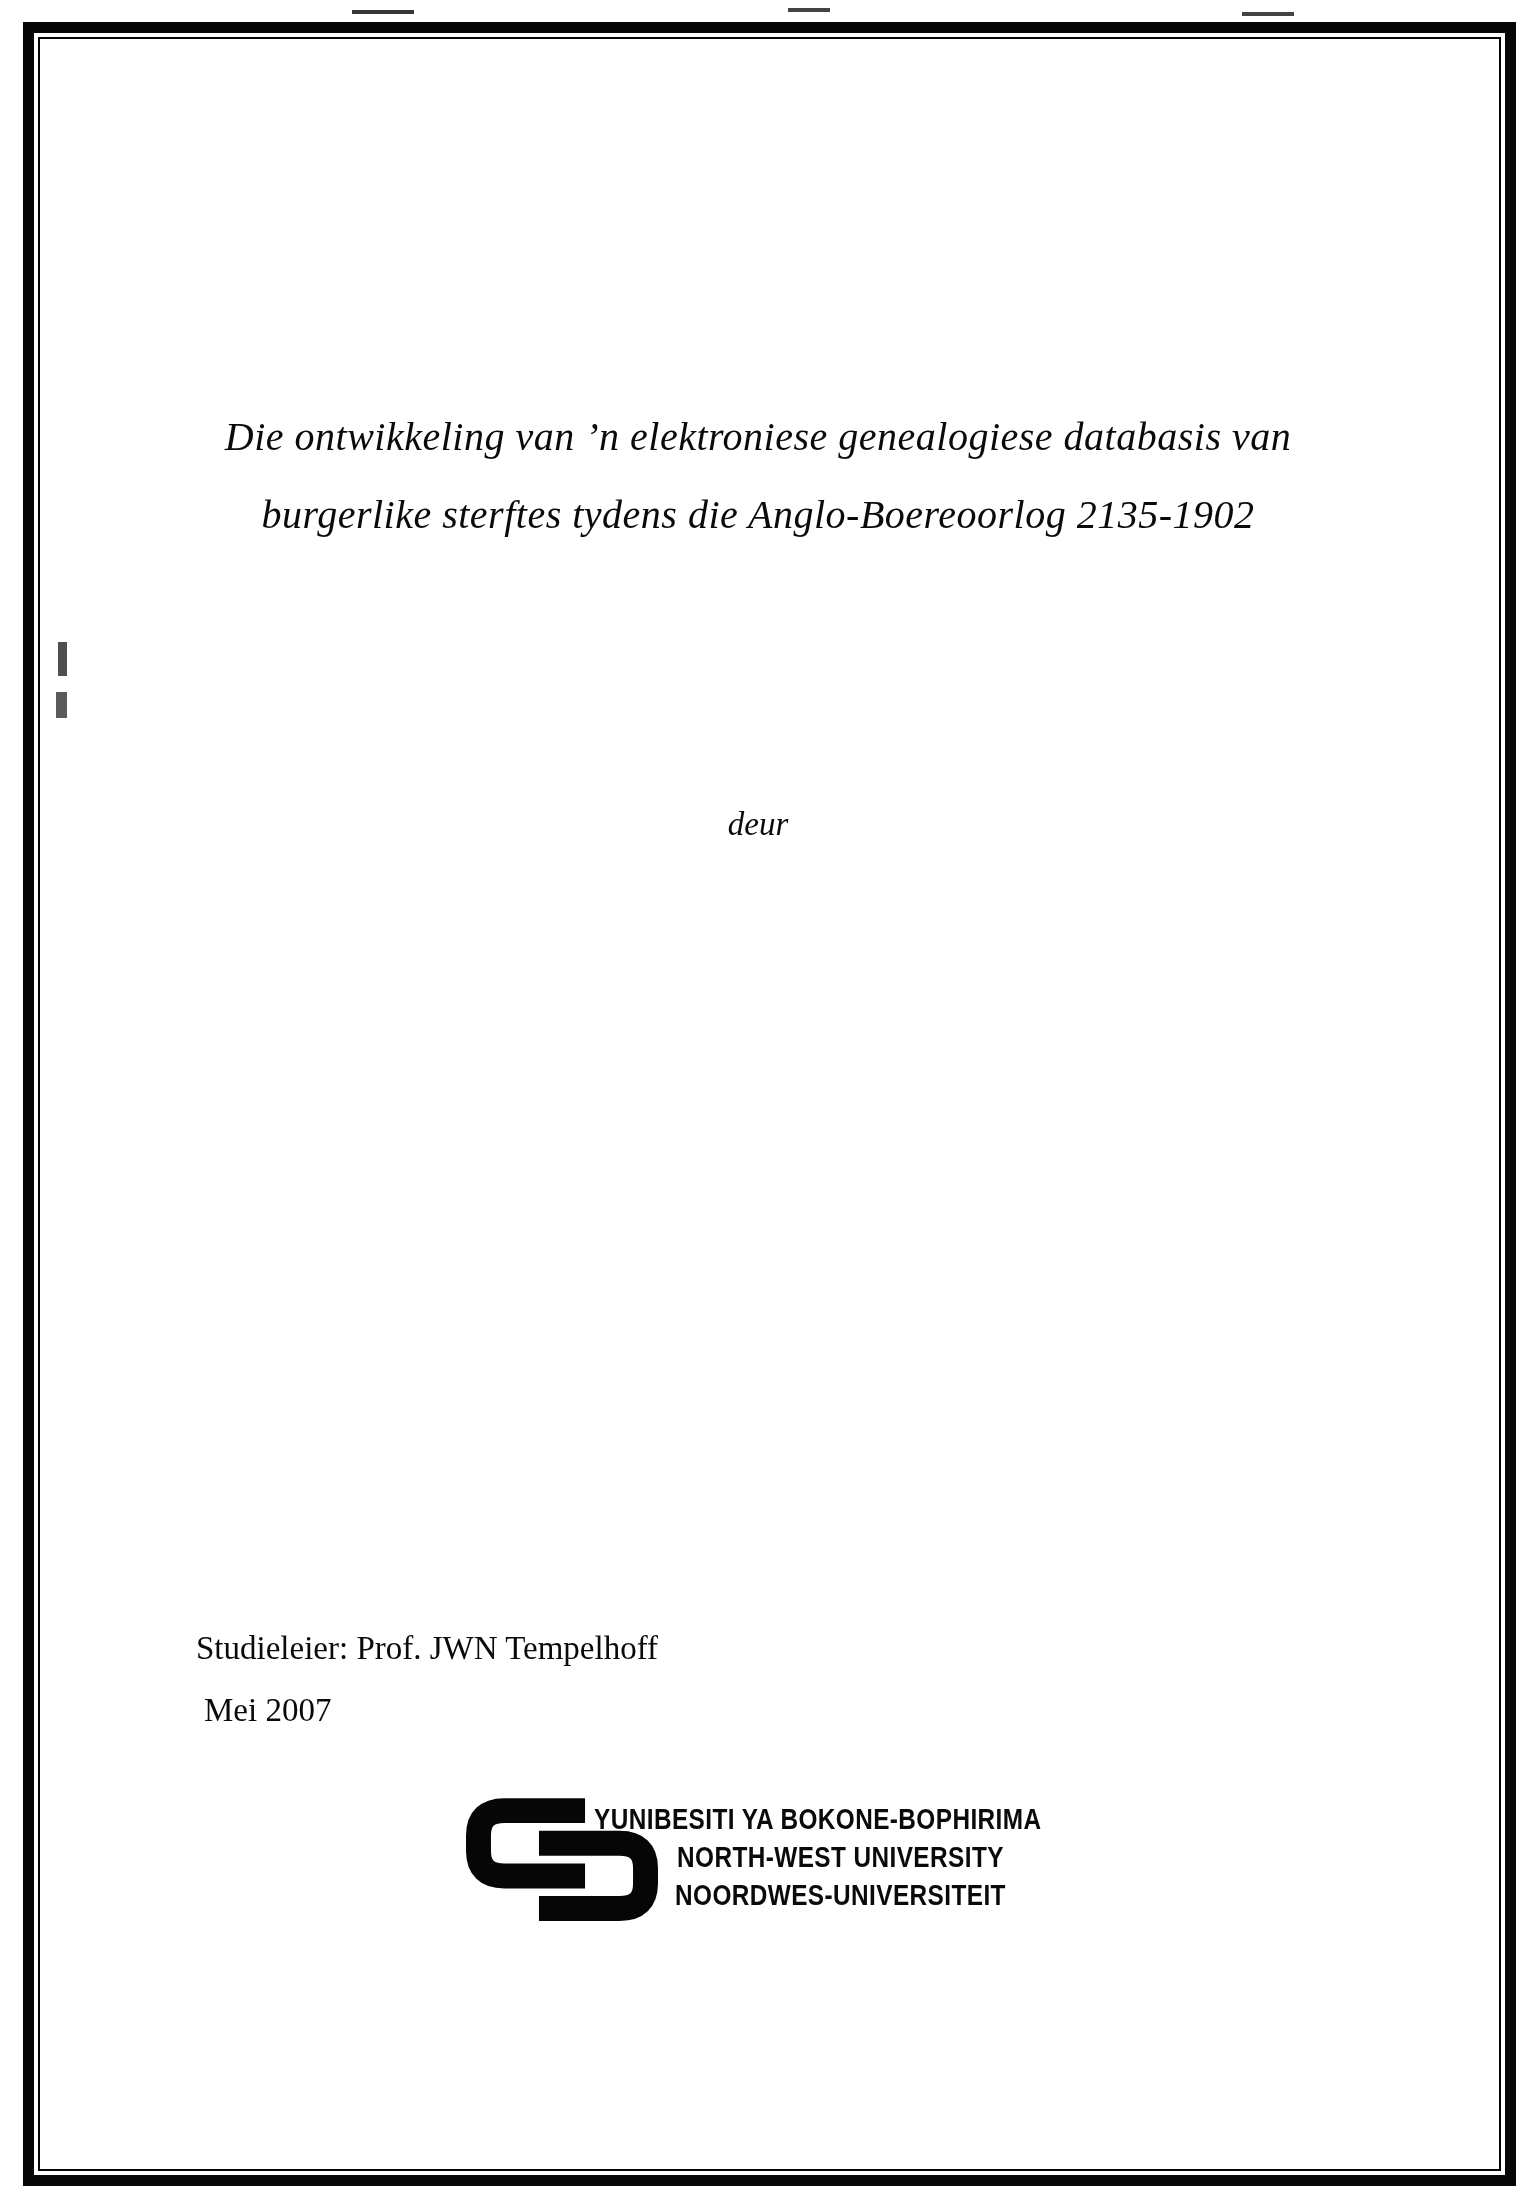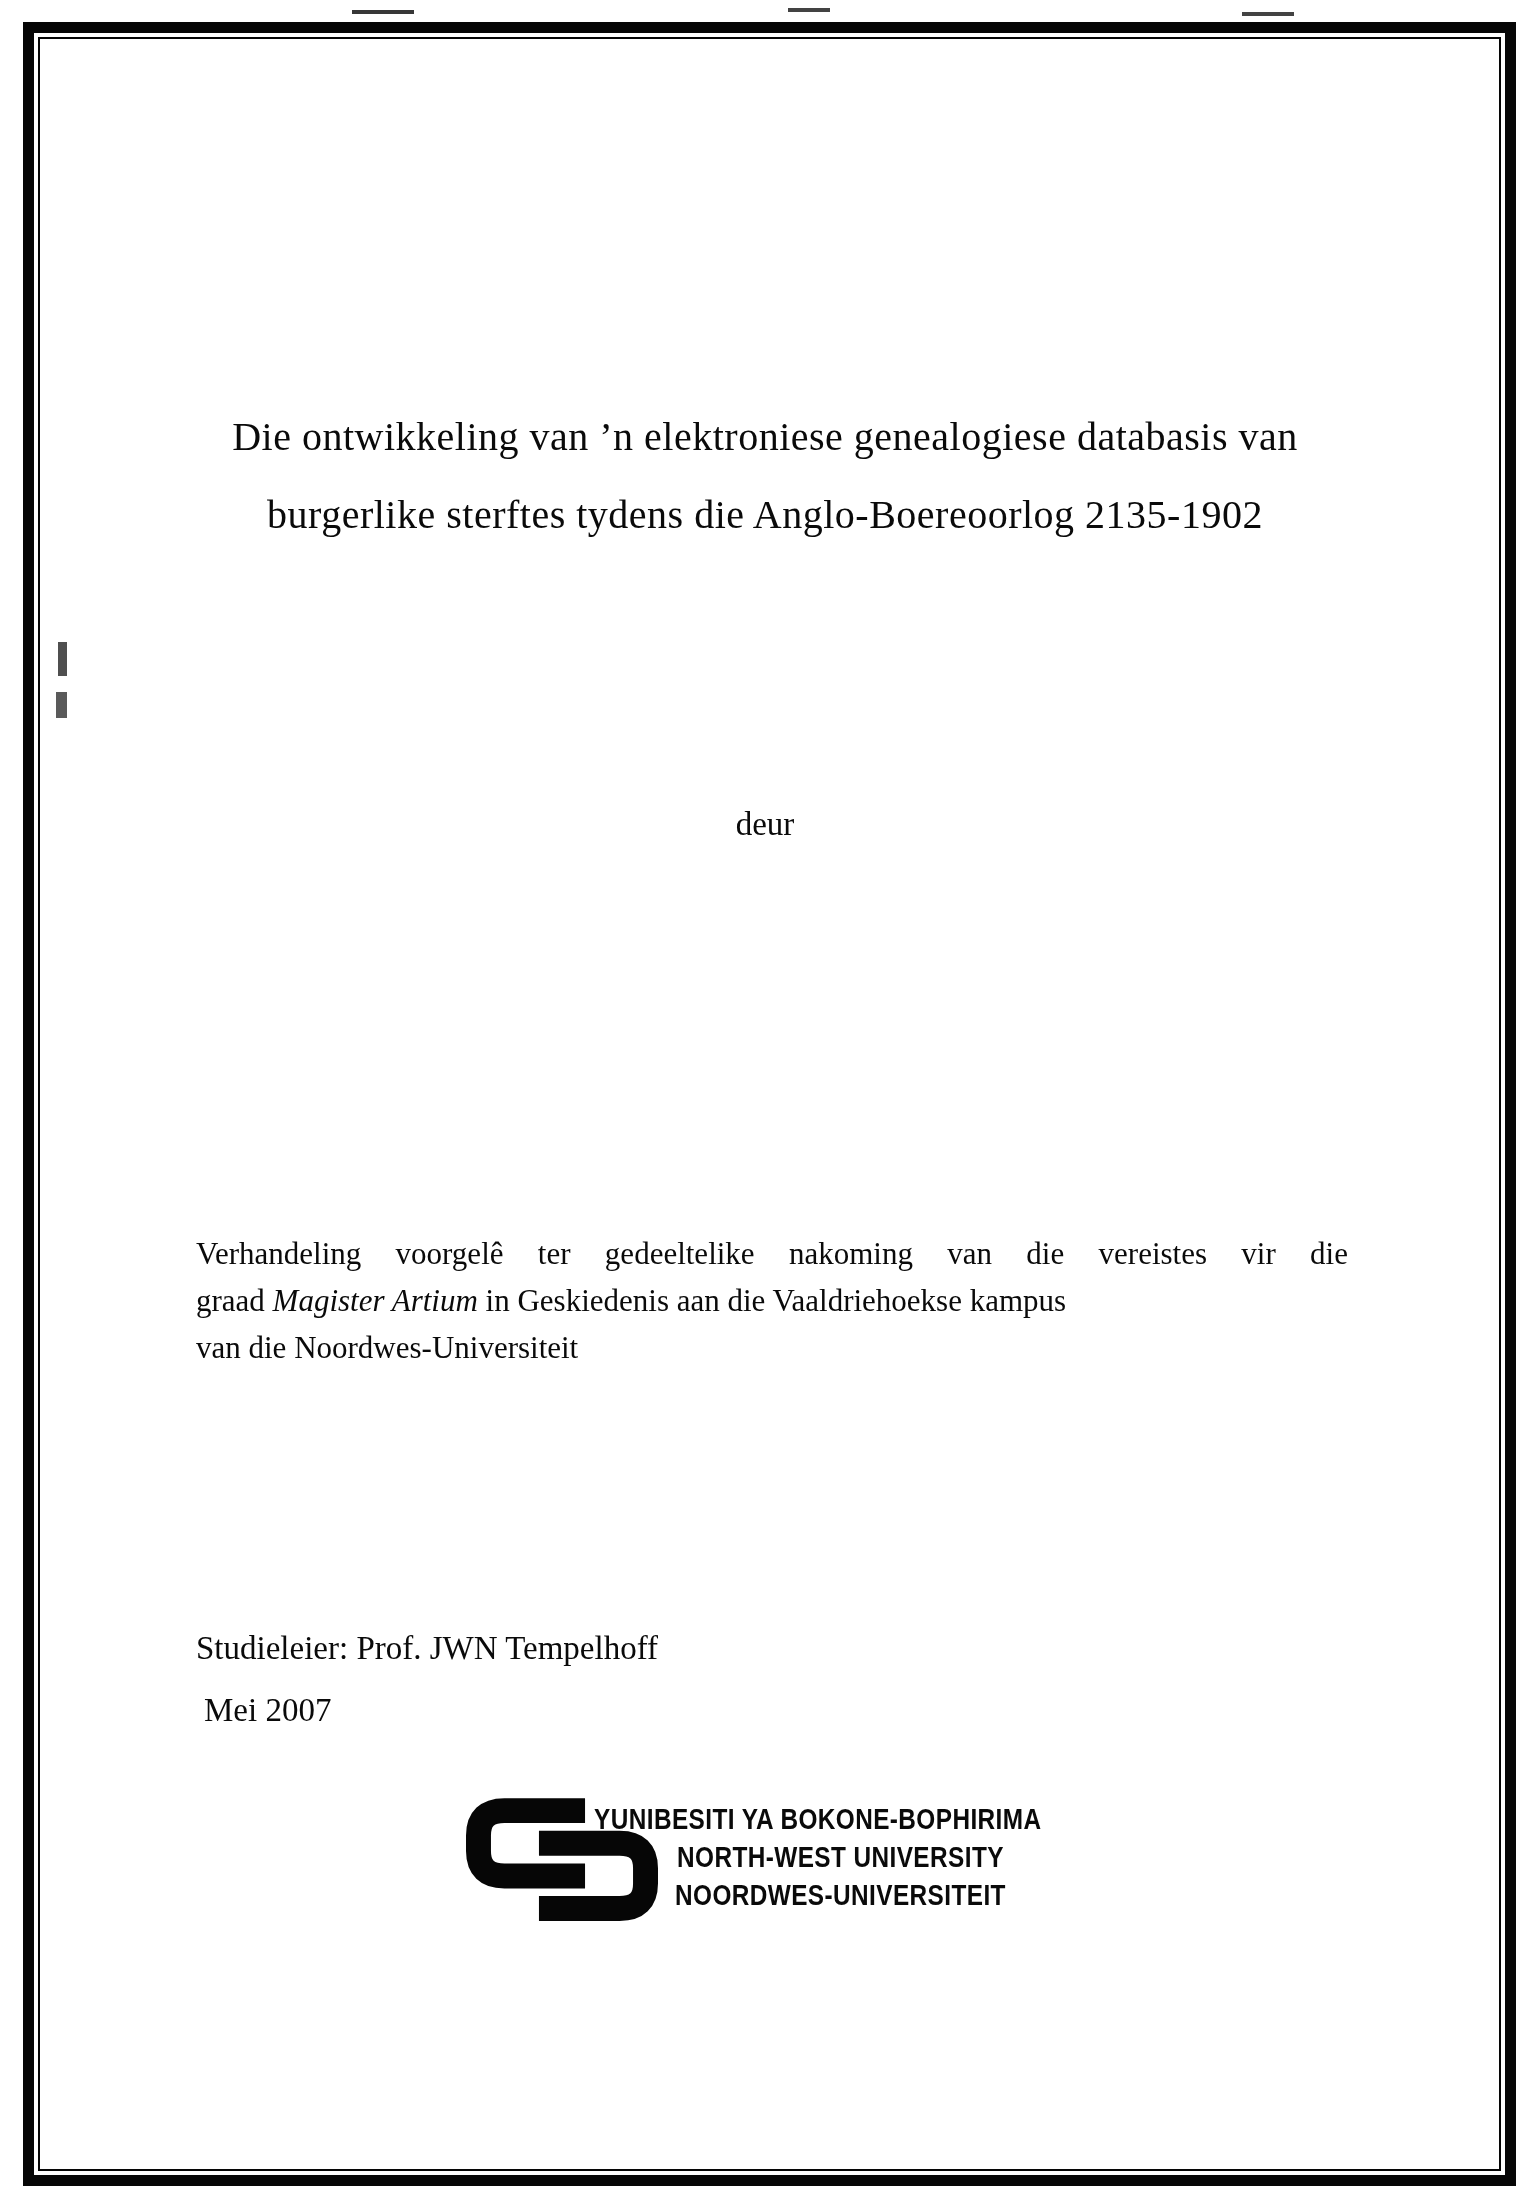--- a/index.html
+++ b/index.html
@@ -28,23 +28,24 @@
   
   .artifact { position: absolute; background: #141414; }
   .a1 { left: 352px; top: 10px; width: 62px; height: 4px; opacity: .85; }
   .a2 { left: 788px; top: 8px;  width: 42px; height: 4px; opacity: .8; }
   .a3 { left: 1242px; top: 12px; width: 52px; height: 4px; opacity: .8; }
   .a4 { left: 58px; top: 642px; width: 9px; height: 34px; opacity: .75; }
   .a5 { left: 56px; top: 692px; width: 11px; height: 26px; opacity: .7; }
 
   .centercol {
     position: absolute;
-    left: 185px;
+    left: 178px;
     width: 1160px;
     text-align: center;
+    font-style: italic;
   }
   .title {
     top: 398px;
     font-size: 40px;
     line-height: 78px;
     letter-spacing: 0.5px;
   }
   .byline  { top: 806px; font-size: 33px; }
   .author  { top: 956px; font-size: 36px; letter-spacing: 0.3px; }
 
@@ -95,25 +96,20 @@
   <div class="artifact a5"></div>
 
   <div class="centercol title">
     <div>Die ontwikkeling van ’n elektroniese genealogiese databasis van</div>
     <div>burgerlike sterftes tydens die Anglo-Boereoorlog 2135-1902</div>
   </div>
 
   <div class="centercol byline">deur</div>
 
 
-  <div class="degree">
-    <div class="just">Verhandeling voorgelê ter gedeeltelike nakoming van die vereistes vir die</div>
-    <div><span>graad </span><i>Magister Artium</i><span> in Geskiedenis aan die Vaaldriehoekse kampus</span></div>
-    <div>van die Noordwes-Universiteit</div>
-  </div>
 
   <div class="supervisor">Studieleier: Prof. JWN Tempelhoff</div>
 
   <div class="dateline">Mei 2007</div>
 
   <div class="logo-mark">
     <svg width="192" height="127" viewBox="0 0 200 132" xmlns="http://www.w3.org/2000/svg">
       <path d="M 124 13 L 40 13 Q 13 13 13 39 L 13 55 Q 13 81 40 81 L 124 81" fill="none" stroke="#060606" stroke-width="26"></path>
       <path d="M 76 47 L 160 47 Q 187 47 187 73 L 187 89 Q 187 115 160 115 L 76 115" fill="none" stroke="#060606" stroke-width="26"></path>
     </svg>

